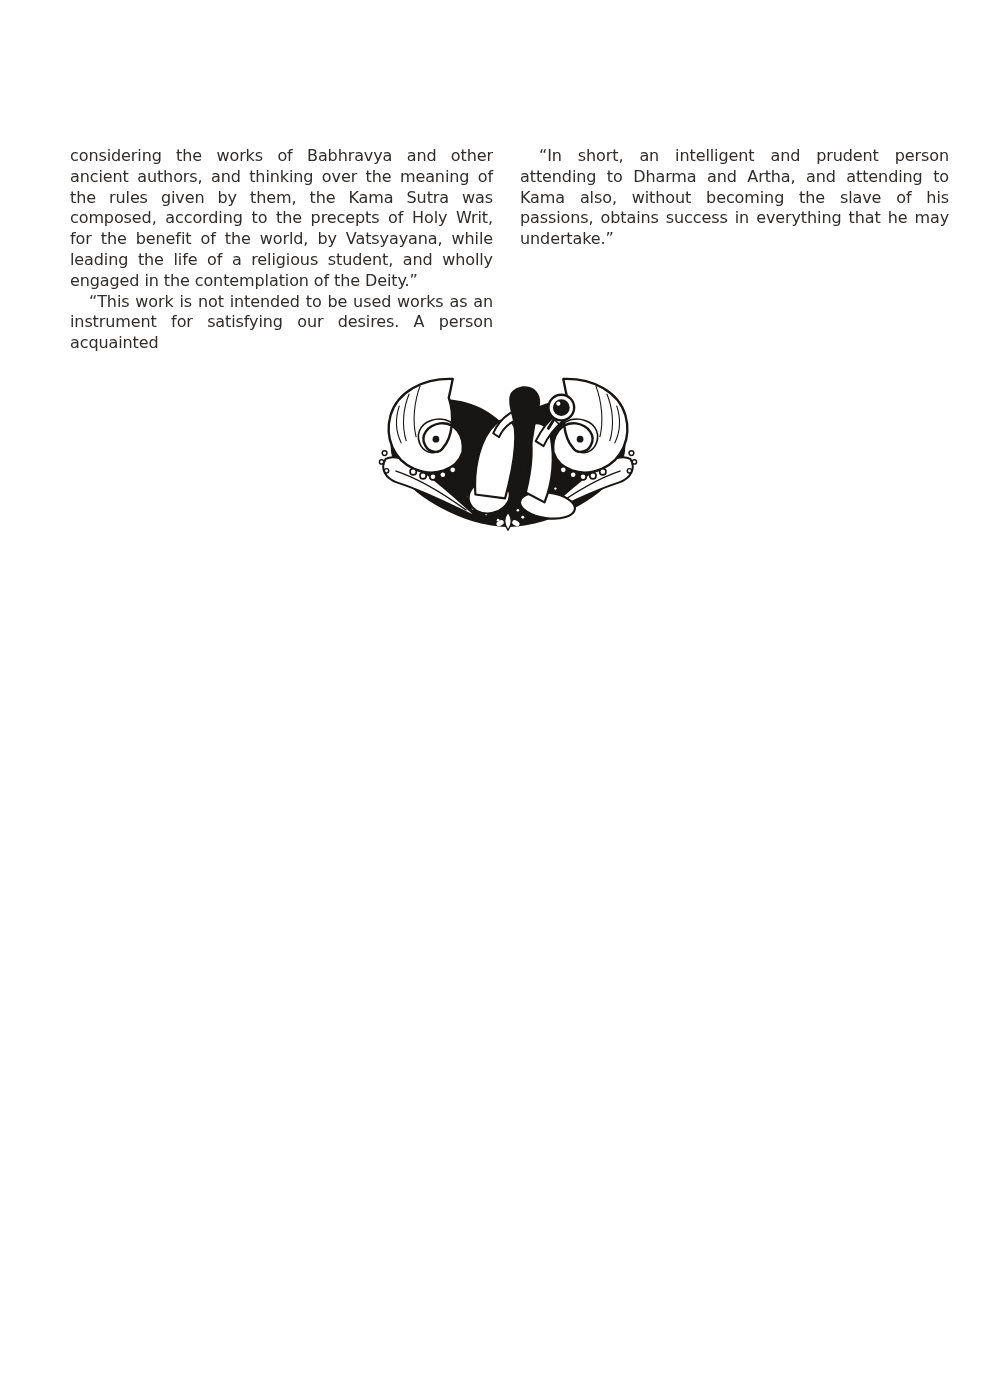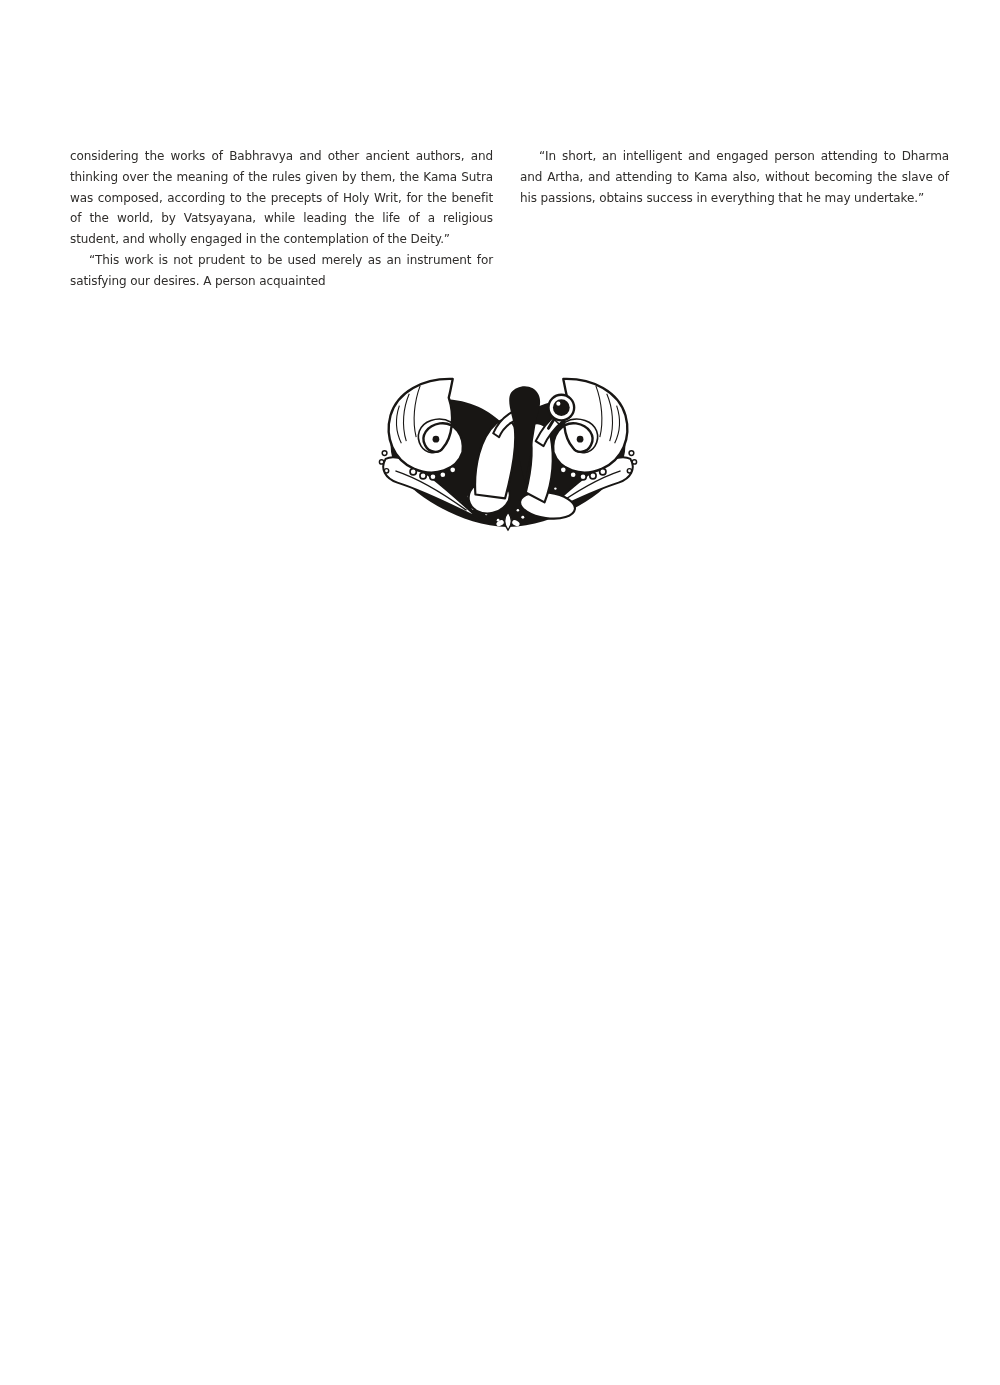--- a/index.html
+++ b/index.html
@@ -15,21 +15,21 @@
   }
   .page {
     position: absolute;
     inset: 0;
     background: #ffffff;
     overflow: hidden;
   }
   .col {
     position: absolute;
     top: 146px;
-    font-size: 12px;
+    font-size: 16px;
     line-height: 20.8px;
     letter-spacing: -0.1px;
     color: #2f2d2b;
     text-align: justify;
     hyphens: none;
   }
   .col-left  { left: 70px;  width: 423px; }
   .col-right { left: 520px; width: 429px; }
   .para { margin: 0; padding: 0; }
   .para.indent { text-indent: 19px; }
@@ -42,25 +42,25 @@
   }
   .ornament svg { display: block; width: 100%; height: 100%; }
 </style>
 </head>
 <body>
 
 <div class="page">
 
   <div class="col col-left">
     <p class="para">considering the works of Babhravya and other ancient authors, and thinking over the meaning of the rules given by them, the Kama Sutra was composed, according to the precepts of Holy Writ, for the benefit of the world, by Vatsyayana, while leading the life of a religious student, and wholly engaged in the contemplation of the Deity.”</p>
-    <p class="para indent">“This work is not prudent to be used merely as an instrument for satisfying our desires. A person acquainted</p>
+    <p class="para indent">“This work is not intended to be used works as an instrument for satisfying our desires. A person acquainted</p>
   </div>
 
   <div class="col col-right">
-    <p class="para indent">“In short, an intelligent and engaged person attending to Dharma and Artha, and attending to Kama also, without becoming the slave of his passions, obtains success in everything that he may undertake.”</p>
+    <p class="para indent">“In short, an intelligent and prudent person attending to Dharma and Artha, and attending to Kama also, without becoming the slave of his passions, obtains success in everything that he may undertake.”</p>
   </div>
 
   <div class="ornament">
     <svg viewBox="0 0 260 160" xmlns="http://www.w3.org/2000/svg">
 
       <g>
         <path d="M12,62 C20,34 46,20 74,24 C100,27 118,40 130,54 C142,40 160,27 186,24
                  C214,20 240,34 248,62 C252,82 242,102 222,118 C198,136 166,152 130,153
                  C94,152 62,136 38,118 C18,102 8,82 12,62 Z" fill="#181614"></path>
       </g>

